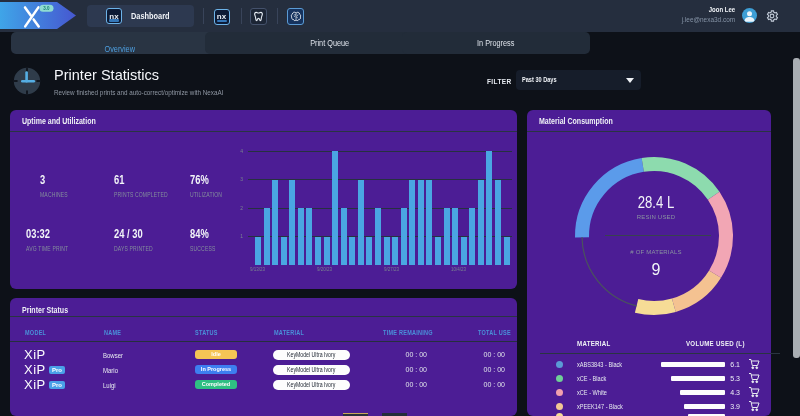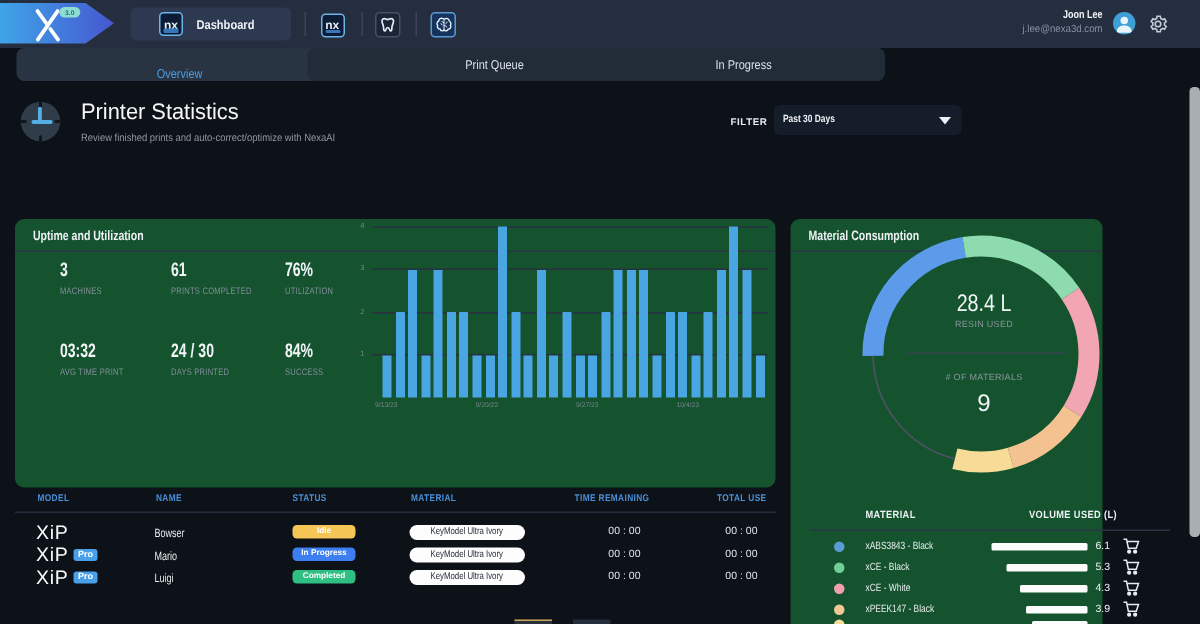--- a/index.html
+++ b/index.html
@@ -29,21 +29,21 @@
 #ptitle { position:absolute; left:54px; top:66px; color:#f5f7fa; font-size:15px; font-weight:500; transform:scaleX(.97); transform-origin:0 0; }
 #psub { position:absolute; left:54px; top:89px; color:#8f97a3; font-size:7px; transform:scaleX(.9); transform-origin:0 0; }
 #filterlab { position:absolute; left:487px; top:78px; color:#e8ecf2; font-size:6.5px; font-weight:bold; letter-spacing:.4px; }
 #filtersel { position:absolute; left:516px; top:70px; width:125px; height:20px; background:#161d2a; border-radius:4px; }
 #filtersel .t { position:absolute; left:6px; top:6px; color:#f0f3f7; font-size:7px; font-weight:bold; transform:scaleX(.8); transform-origin:0 0; }
 #filtersel .a { position:absolute; left:110px; top:7.5px; width:0; height:0; border-left:4.5px solid transparent; border-right:4.5px solid transparent; border-top:5px solid #eef1f5; }
 #addbtn { position:absolute; left:659px; top:70px; width:123px; height:21px; background:#3fa7e2; border-radius:6px; display:flex; align-items:center; justify-content:center; }
 #addbtn .pl { width:7.5px; height:7.5px; border-radius:50%; background:#fff; color:#3fa7e2; font-size:7px; font-weight:bold; line-height:7.5px; text-align:center; margin-right:6px; }
 #addbtn .tx { color:#fff; font-size:7.5px; font-weight:bold; letter-spacing:.4px; transform:scaleX(.88); }
 
-.card { position:absolute; background:#14532d; border-radius:6px;margin-top:36px; }
+.card { position:absolute; background:#4c1d95; border-radius:6px; }
 .cardtitle { position:absolute; left:12px; color:#eef1f5; font-size:9px; font-weight:bold; transform:scaleX(.78); transform-origin:0 0; white-space:nowrap; }
 .carddiv { position:absolute; left:0; width:100%; height:1px; background:#2a3442; }
 
 .stat { position:absolute; }
 .stat .v { color:#f2f5f8; font-size:13px; font-weight:bold; transform:scaleX(.72); transform-origin:0 0; white-space:nowrap; }
 .stat .l { color:#848e9c; font-size:6.3px; letter-spacing:.2px; margin-top:4px; white-space:nowrap; transform:scaleX(.8); transform-origin:0 0; }
 
 .gline { position:absolute; height:1px; background:#273140; }
 .ylab { position:absolute; width:10px; text-align:right; color:#7a8390; font-size:5px; }
 .bar { position:absolute; width:6px; background:#4aa6e2; }
@@ -165,21 +165,21 @@
         <div class="l">MACHINES</div>
       </div>
     <div class="stat" style="left:114px; top:172px;">
         <div class="v">61</div>
         <div class="l">PRINTS COMPLETED</div>
       </div>
     <div class="stat" style="left:190px; top:172px;">
         <div class="v">76%</div>
         <div class="l">UTILIZATION</div>
       </div>
-    <div class="stat" style="left:40px; top:225.5px;">
+    <div class="stat" style="left:26px; top:225.5px;">
         <div class="v">03:32</div>
         <div class="l">AVG TIME PRINT</div>
       </div>
     <div class="stat" style="left:114px; top:225.5px;">
         <div class="v">24 / 30</div>
         <div class="l">DAYS PRINTED</div>
       </div>
     <div class="stat" style="left:190px; top:225.5px;">
         <div class="v">84%</div>
         <div class="l">SUCCESS</div>
@@ -223,20 +223,24 @@
     <div class="bar" style="left:443.5px; top:208.0px; height:57.0px;"></div>
     <div class="bar" style="left:452.1px; top:208.0px; height:57.0px;"></div>
     <div class="bar" style="left:460.7px; top:236.5px; height:28.5px;"></div>
     <div class="bar" style="left:469.2px; top:208.0px; height:57.0px;"></div>
     <div class="bar" style="left:477.8px; top:179.5px; height:85.5px;"></div>
     <div class="bar" style="left:486.4px; top:151.0px; height:114.0px;"></div>
     <div class="bar" style="left:495.0px; top:179.5px; height:85.5px;"></div>
     <div class="bar" style="left:503.5px; top:236.5px; height:28.5px;"></div>
   </div>
 
+  <div class="card" style="left:10px; top:298px; width:507px; height:118px;">
+    <div class="cardtitle" style="top:7px;">Printer Status</div>
+    <div class="carddiv" style="top:18px;"></div>
+  </div>
   <div id="ptable">
     <div class="th" style="left:25px; top:329px;">MODEL</div>
     <div class="th" style="left:104px; top:329px;">NAME</div>
     <div class="th" style="left:195px; top:329px;">STATUS</div>
     <div class="th" style="left:274px; top:329px;">MATERIAL</div>
     <div class="th" style="left:383px; top:329px;">TIME REMAINING</div>
     <div class="th" style="left:478px; top:329px;">TOTAL USE</div>
     <div class="abs" style="left:10px; top:341px; width:507px; height:1px; background:#262f3d;"></div>
 
     <div class="xip" style="left:24px; top:347px;">XiP</div>
@@ -259,21 +263,21 @@
     <div class="td" style="left:103px; top:381px;">Luigi</div>
     <div class="badge" style="top:380px; background:#2fbf83;">Completed</div>
     <div class="matpill" style="top:380px;"><span>KeyModel Ultra Ivory</span></div>
     <div class="tt" style="left:387px; top:381px;">00 : 00</div>
     <div class="tt" style="left:465px; top:381px;">00 : 00</div>
 
     <div class="abs" style="left:343px; top:413px; width:25px; height:3px; background:#2a2f3a; border-top:1px solid #c9a55a;"></div>
     <div class="abs" style="left:382px; top:413px; width:25px; height:3px; background:#242d3b;"></div>
   </div>
 
-  <div class="card" style="left:527px; top:110px; width:208px; height:306px;">
+  <div class="card" style="left:527px; top:110px; width:244px; height:306px;">
     <div class="cardtitle" style="top:6px;">Material Consumption</div>
     <div class="carddiv" style="top:21px;"></div>
   </div>
   <svg class="abs" style="left:569px; top:151px;" width="170" height="170" viewBox="0 0 170 170" fill="none">
     <path d="M 13.01 86.26 A 72 72 0 0 1 73.74 13.89" stroke="#5b9bea" stroke-width="14"></path>
     <path d="M 73.74 13.89 A 72 72 0 0 1 144.69 44.74" stroke="#8ddbae" stroke-width="14"></path>
     <path d="M 144.69 44.74 A 72 72 0 0 1 146.06 123.15" stroke="#f2a6b4" stroke-width="14"></path>
     <path d="M 146.06 123.15 A 72 72 0 0 1 104.85 154.21" stroke="#f4c291" stroke-width="14"></path>
     <path d="M 104.85 154.21 A 72 72 0 0 1 67.58 154.86" stroke="#f6dc96" stroke-width="14"></path>
     <path d="M 67.58 154.86 A 72 72 0 0 1 13.01 86.26" stroke="#4a535d" stroke-width="1.2"></path>

